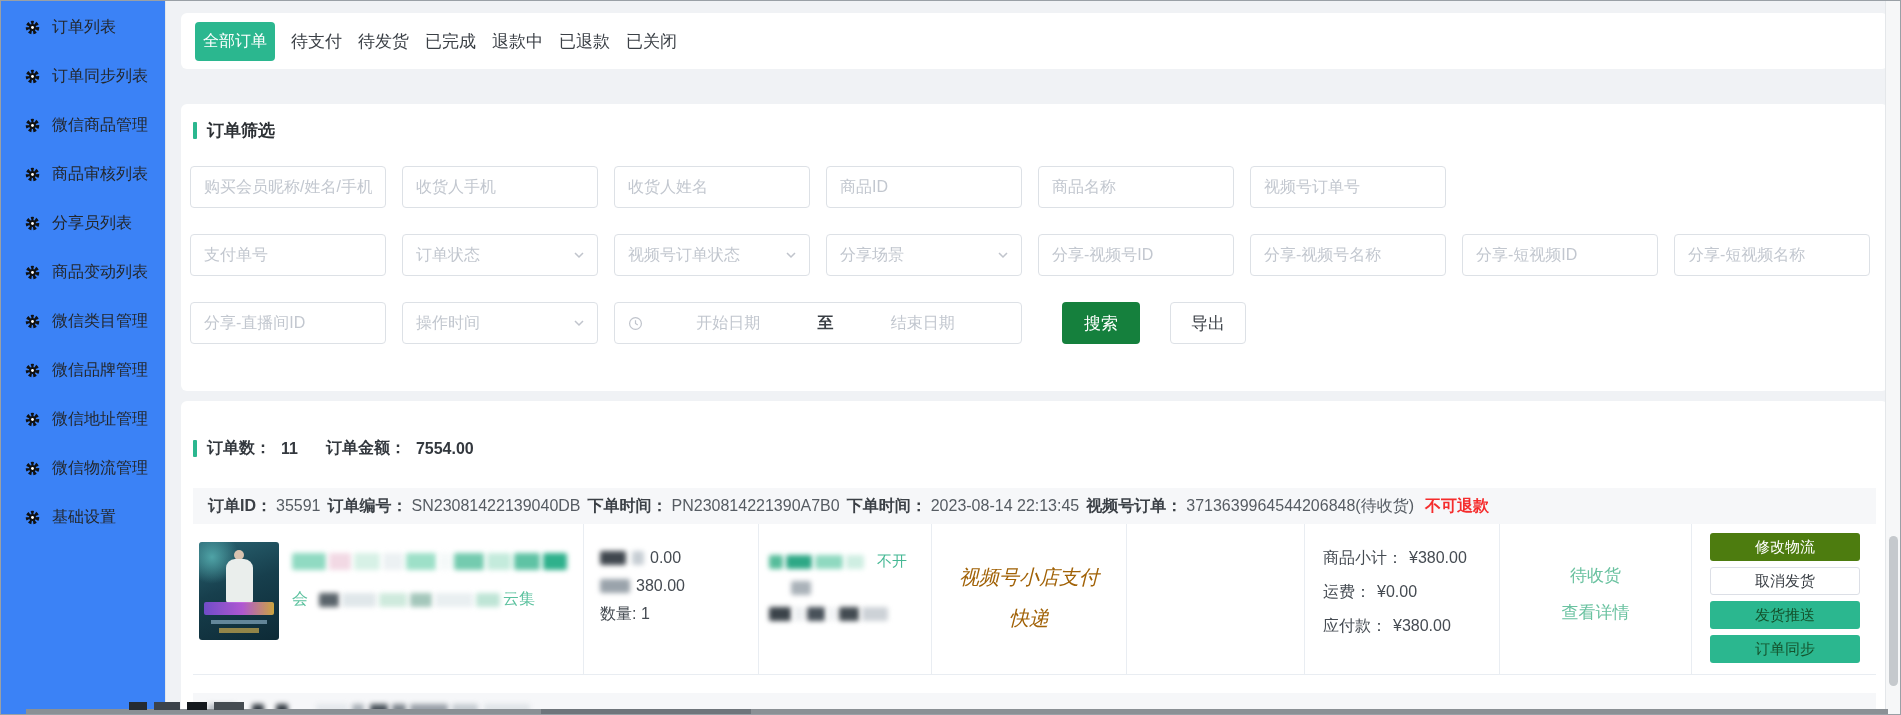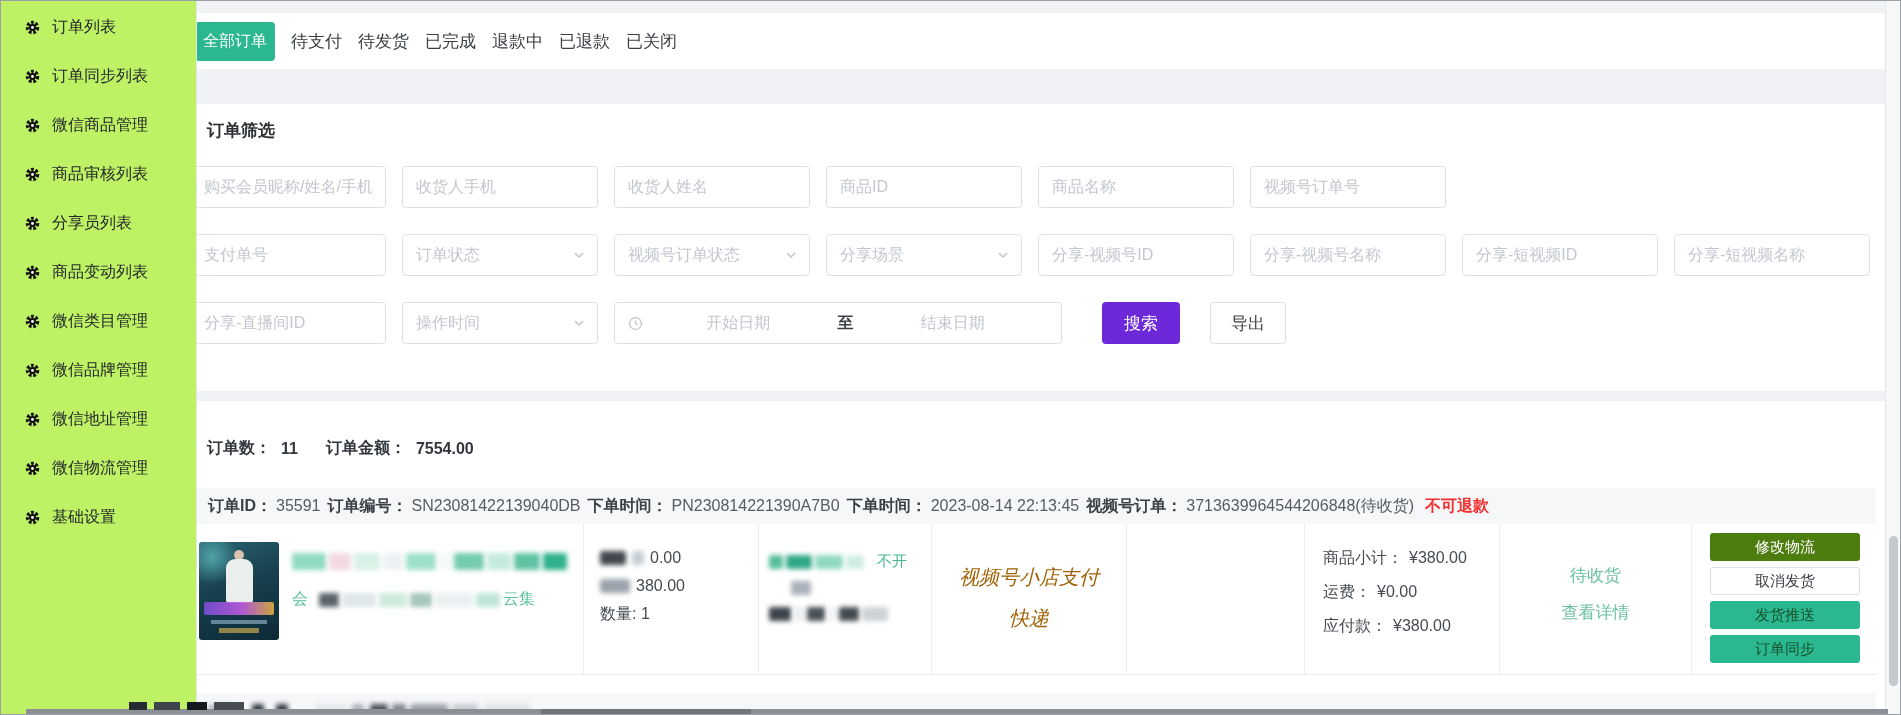--- a/index.html
+++ b/index.html
@@ -2,21 +2,21 @@
 <html><head>
 <meta charset="utf-8">
 <style>
   html,body{margin:0;padding:0;}
   body{
     width:1901px;height:715px;position:relative;overflow:hidden;
     background:#f0f2f5;font-family:"Liberation Sans","DejaVu Sans",sans-serif;
     box-sizing:border-box;border:1px solid #9aa0a6;
   }
   
-  .sidebar{position:absolute;left:0;top:0;width:196px;height:715px;background:#bef264;
+  .sidebar{position:absolute;left:0;top:0;width:165px;height:715px;background:#3b82f6;
     border-right:1px solid #e2e6ea;box-sizing:border-box;padding-top:2px;z-index:2;}
   .side-item{height:49px;display:flex;align-items:center;padding-left:24px;gap:12px;
     font-size:16px;color:#23272c;cursor:pointer;white-space:nowrap;}
   .side-item svg{flex:0 0 auto;}
   
   .main{position:absolute;left:180px;top:0;width:1707px;z-index:1;}
   .card{background:#fff;border-radius:6px;box-sizing:border-box;}
   
   .tabs-card{margin-top:12px;height:56px;display:flex;align-items:center;padding:0 14px;gap:16px;}
   .tab{font-size:17px;color:#3a3f45;cursor:pointer;white-space:nowrap;}
@@ -27,25 +27,25 @@
   .sec-bar{width:4px;height:17px;background:#2BB78F;border-radius:1px;}
   .sec-text{font-size:17px;font-weight:bold;color:#2b2f33;}
   .filter-row{display:flex;align-items:center;gap:16px;}
   .filter-row + .filter-row{margin-top:26px;}
   .f-input,.f-select,.f-date{width:196px;height:42px;border:1px solid #dde1e6;border-radius:4px;
     box-sizing:border-box;background:#fff;font-size:16px;}
   .f-input{padding:0 13px;color:#444;outline:none;font-family:inherit;}
   .f-input::placeholder{color:#c2c7cf;}
   .f-select{display:flex;align-items:center;justify-content:space-between;
     padding:0 12px 0 13px;color:#c2c7cf;cursor:pointer;}
-  .f-date{width:448px;display:flex;align-items:center;padding:0 13px;color:#c2c7cf;cursor:pointer;}
+  .f-date{width:408px;display:flex;align-items:center;padding:0 13px;color:#c2c7cf;cursor:pointer;}
   .f-date .ph{flex:1;text-align:center;}
   .f-date .to{color:#3a3f45;font-weight:bold;padding:0 4px;}
   .btn{height:42px;border-radius:4px;font-size:17px;cursor:pointer;font-family:inherit;}
-  .btn-search{margin-left:24px;width:78px;background:#6d28d9;border:none;color:#fff;}
+  .btn-search{margin-left:24px;width:78px;background:#15803d;border:none;color:#fff;}
   .btn-export{margin-left:14px;width:76px;background:#fff;border:1px solid #dde1e6;color:#3a3f45;}
   
   .orders-card{margin-top:10px;height:330px;overflow:hidden;}
   .stats{display:flex;align-items:center;gap:10px;margin:0 12px;padding-top:37px;
     font-size:16px;font-weight:bold;color:#33383e;}
   .stats .num{margin-right:18px;}
   .order-header{margin:29px 12px 0;height:36px;background:#f6f7f9;display:flex;align-items:center;
     padding:0 15px;font-size:16px;column-gap:7px;white-space:nowrap;}
   .oh-label{font-weight:bold;color:#3b4046;}
   .oh-val{color:#565c63;margin-left:4px;}

